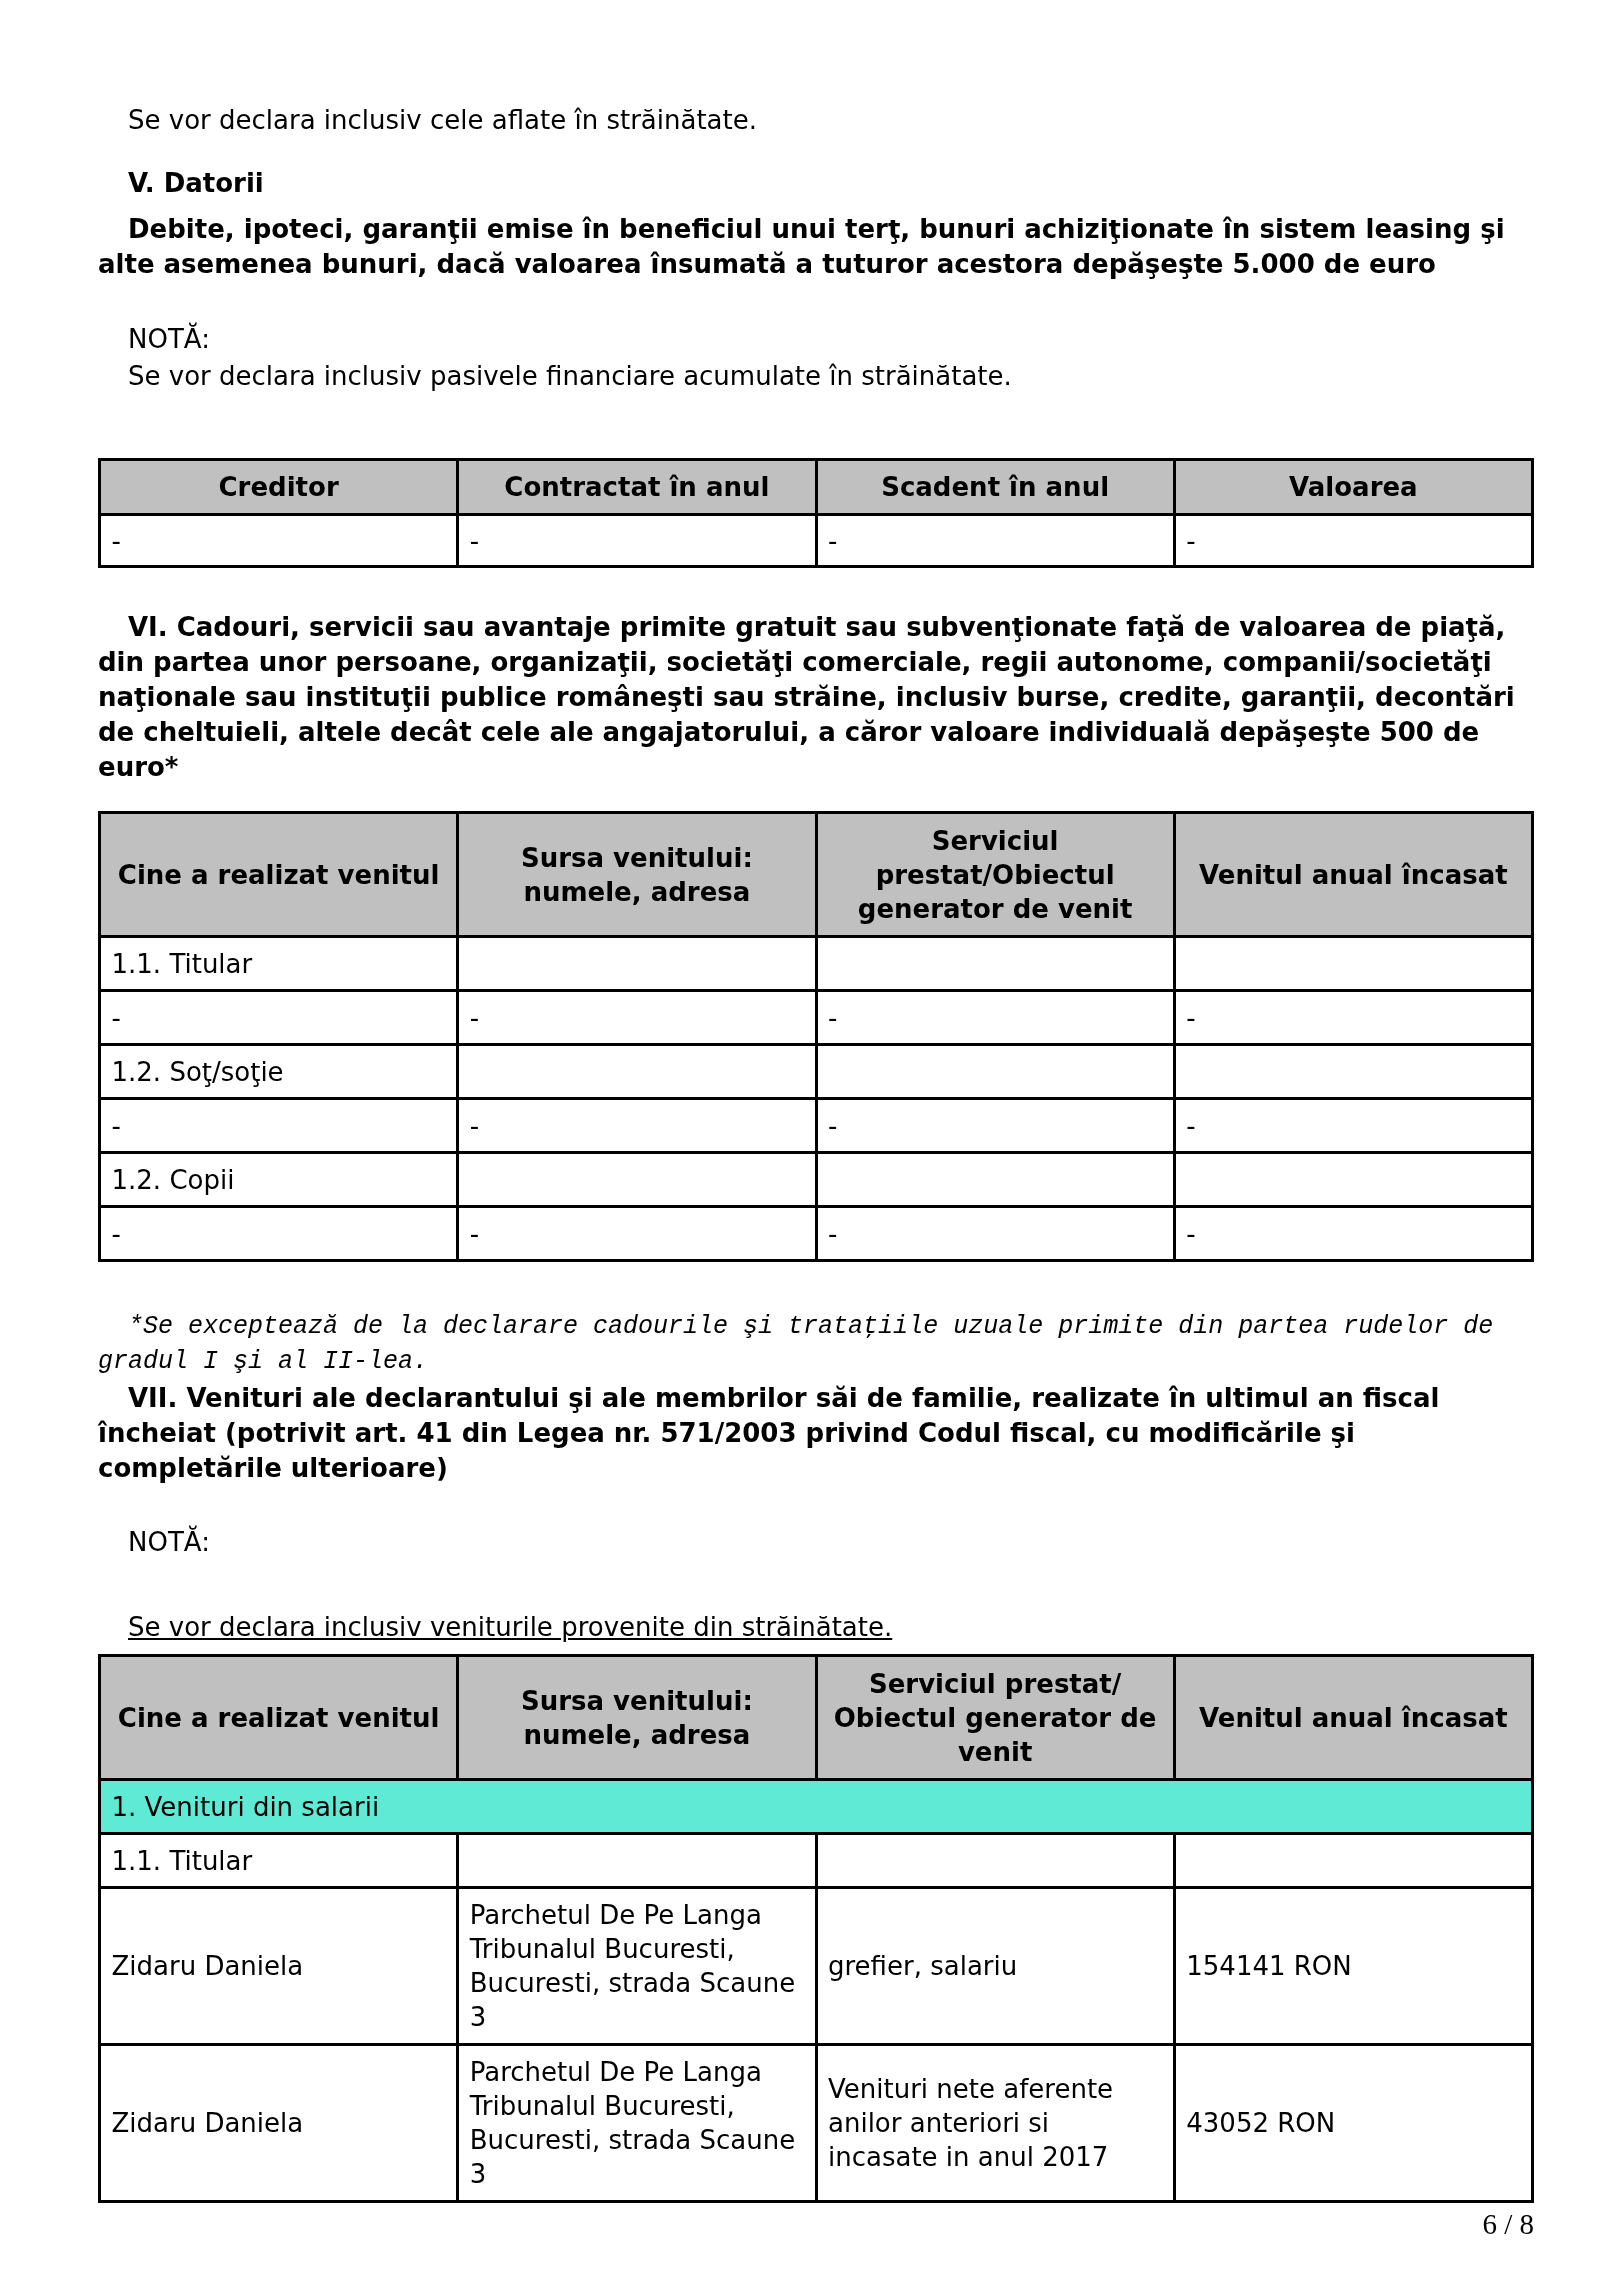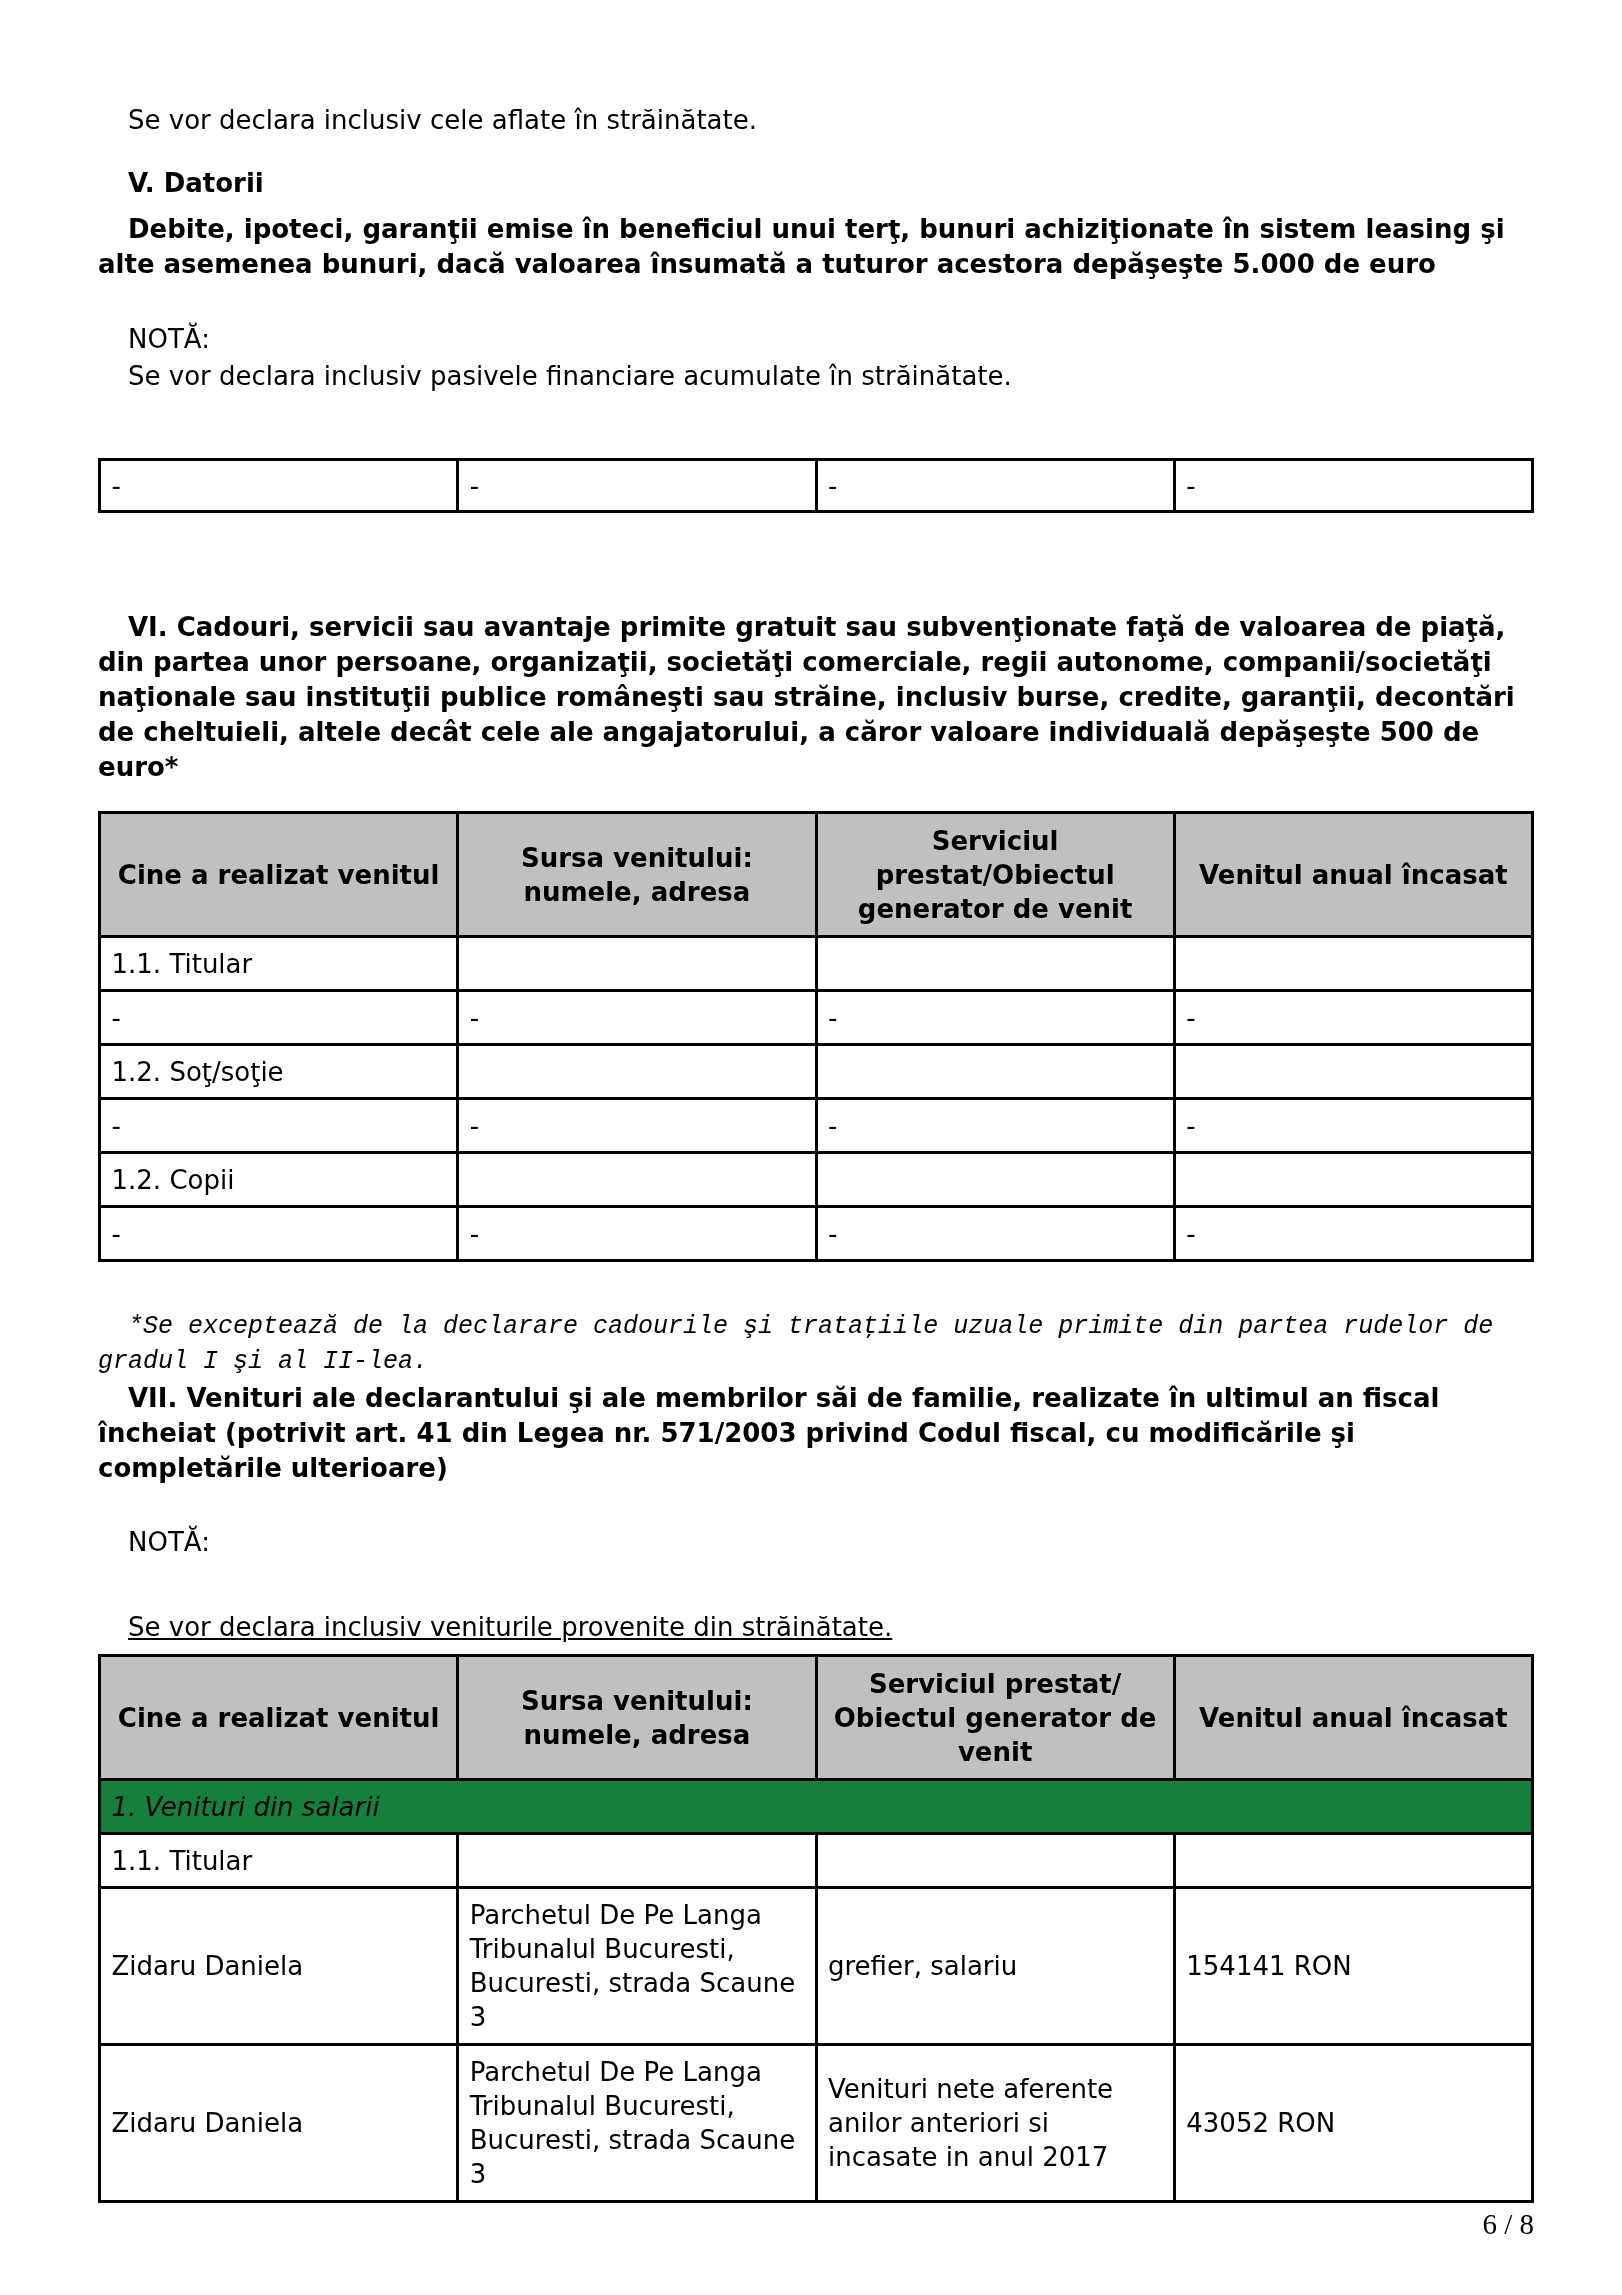--- a/index.html
+++ b/index.html
@@ -11,38 +11,44 @@
   }
   .page { position: absolute; left: 98px; top: 0; width: 1436px; }
   .p { position: absolute; left: 0; width: 1436px; line-height: 35px; }
   .indent { text-indent: 30px; }
   .bold { font-weight: bold; }
   .italic { font-style: italic; }
   table { position: absolute; left: 0; width: 1436px; border-collapse: collapse; table-layout: fixed; }
   td, th { border: 3.3px solid #000; padding: 0 10.5px; vertical-align: middle; box-sizing: border-box; }
   th { background: #c0c0c0; font-weight: bold; text-align: center; line-height: 34px; }
   td { line-height: 34px; text-align: left; }
-  .subhead td { background: #15803d; font-style: italic; }
+  .subhead td { background: #5eead4; }
   .pnum { position: absolute; right: 88px; top: 2208px; font-size: 29px; font-family: Liberation Serif, serif; }
 </style>
 </head>
 <body>
 
 <div class="page">
 
   <div class="p indent" style="top:103px;">Se vor declara inclusiv cele aflate în străinătate.</div>
 
   <div class="p indent bold" style="top:166px;">V. Datorii</div>
   <div class="p indent bold" style="top:212px;">Debite, ipoteci, garanţii emise în beneficiul unui terţ, bunuri achiziţionate în sistem leasing şi alte asemenea bunuri, dacă valoarea însumată a tuturor acestora depăşeşte 5.000 de euro</div>
 
   <div class="p indent" style="top:322px;">NOTĂ:</div>
   <div class="p indent" style="top:359px;">Se vor declara inclusiv pasivele financiare acumulate în străinătate.</div>
 
   <table style="top:458px;">
     <tbody>
+        <tr style="height:55px;">
+      <th>Creditor</th>
+      <th>Contractat în anul</th>
+      <th>Scadent în anul</th>
+      <th>Valoarea</th>
+    </tr>
     <tr style="height:52px;">
       <td>-</td>
       <td>-</td>
       <td>-</td>
       <td>-</td>
     </tr>
   </tbody>
     </table>
 
   <div class="p indent bold" style="top:610px;">VI. Cadouri, servicii sau avantaje primite gratuit sau subvenţionate faţă de valoarea de piaţă, din partea unor persoane, organizaţii, societăţi comerciale, regii autonome, companii/societăţi naţionale sau instituţii publice româneşti sau străine, inclusiv burse, credite, garanţii, decontări de cheltuieli, altele decât cele ale angajatorului, a căror valoare individuală depăşeşte 500 de euro*</div>

